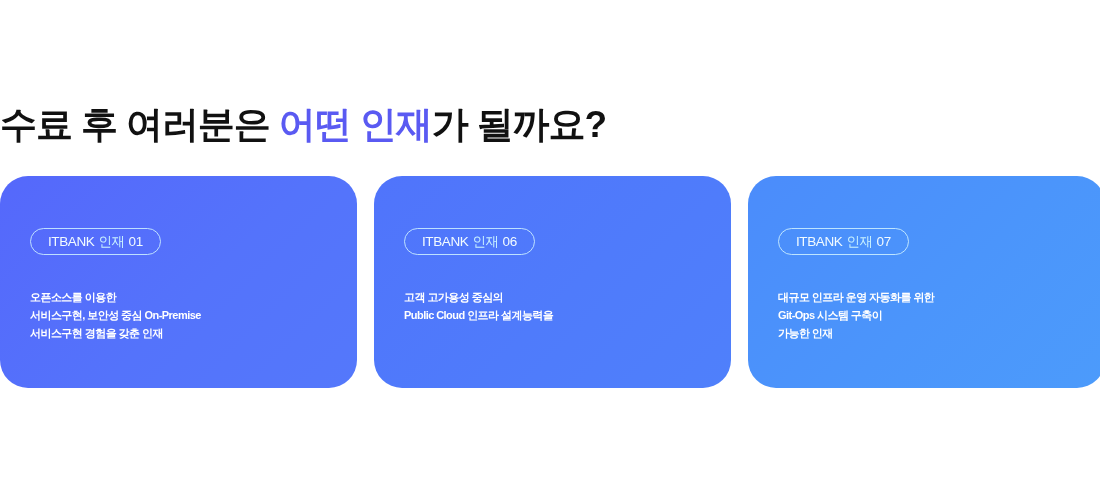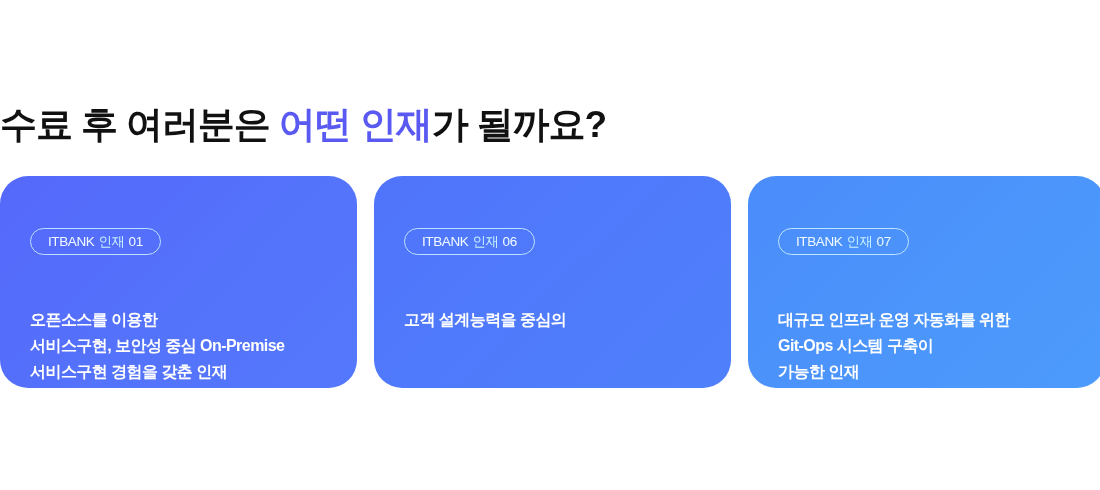--- a/index.html
+++ b/index.html
@@ -80,22 +80,22 @@
     color: #eefaff;
     white-space: nowrap;
     box-sizing: border-box;
   }
   .badge .badge-brand { color: #f2fbff; }
   .badge .badge-role  { color: #c9f2ff; padding-left: 4px; }
   .badge .badge-num   { color: #f2fbff; padding-left: 4px; text-align: right; }
 
   
   .card-body {
-    margin-top: 52px;
-    font-size: 16px;
+    margin-top: 34px;
+    font-size: 11px;
     font-weight: bold;
     line-height: 1.62;
     letter-spacing: -0.55px;
     color: #ffffff;
     white-space: nowrap;
   }
   .card-body .line { display: block; }
 </style>
 </head>
 <body>
@@ -117,21 +117,22 @@
     </div>
   </div>
 
   <div class="card card-2">
     <div class="badge">
         <span class="badge-brand">ITBANK</span>
         <span class="badge-role">인재</span>
         <span class="badge-num">06</span>
       </div>
     <div class="card-body">
-      <span class="line">고객 설계능력을 중심의</span>
+      <span class="line">고객 고가용성 중심의</span>
+      <span class="line">Public Cloud 인프라 설계능력을</span>
     </div>
   </div>
 
   <div class="card card-3">
     <div class="badge">
         <span class="badge-brand">ITBANK</span>
         <span class="badge-role">인재</span>
         <span class="badge-num">07</span>
       </div>
     <div class="card-body">

